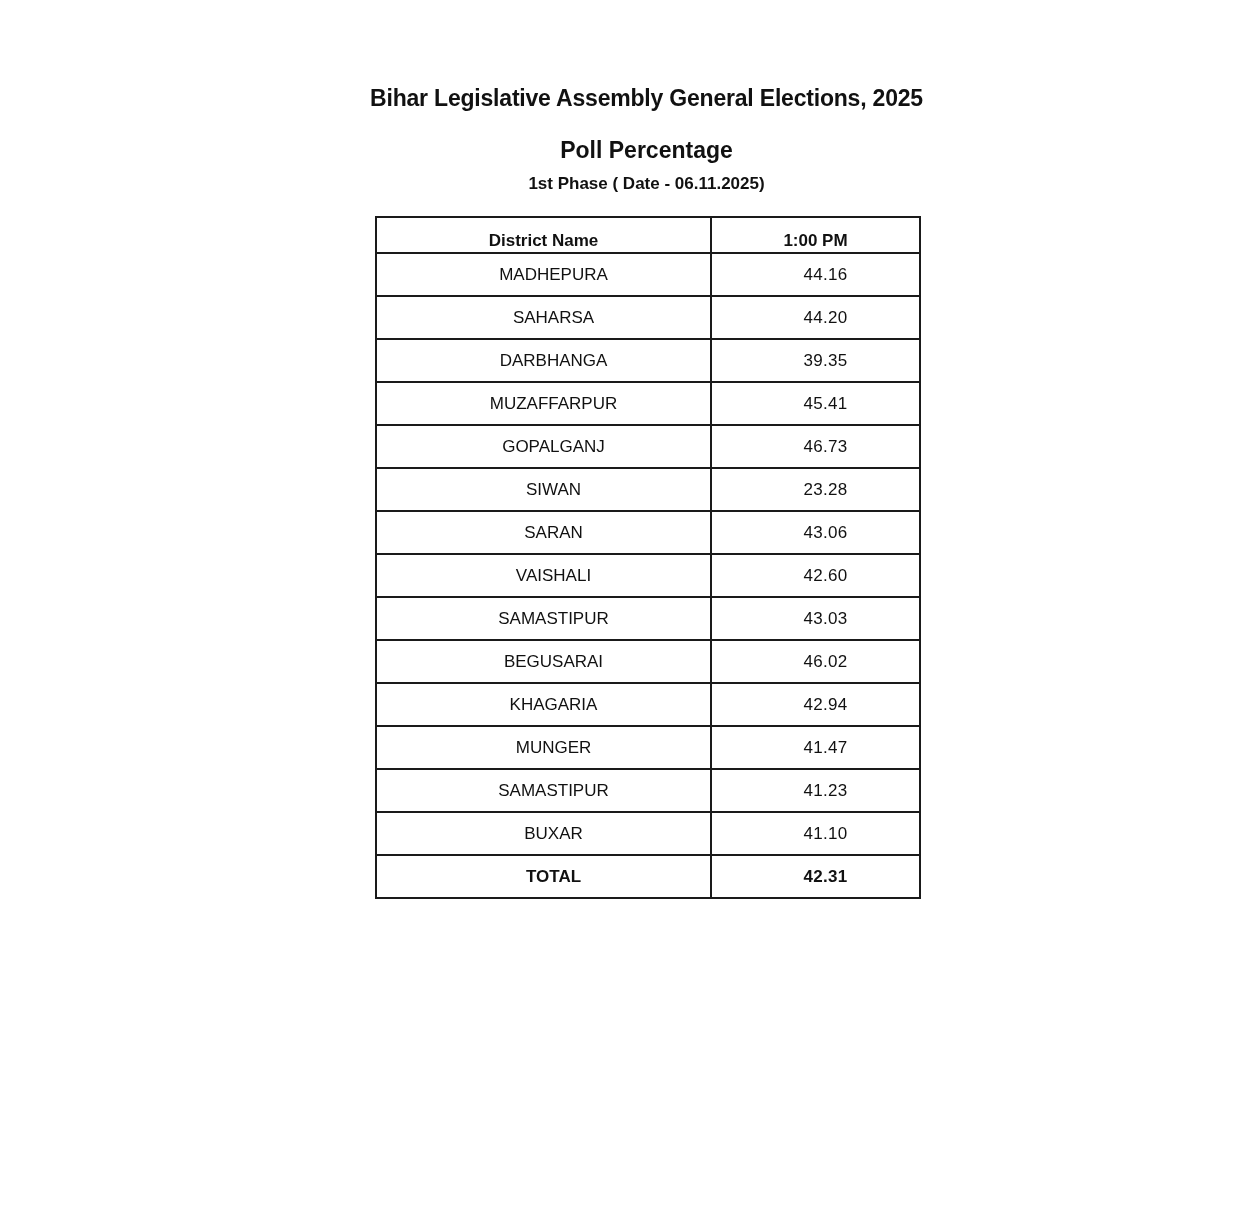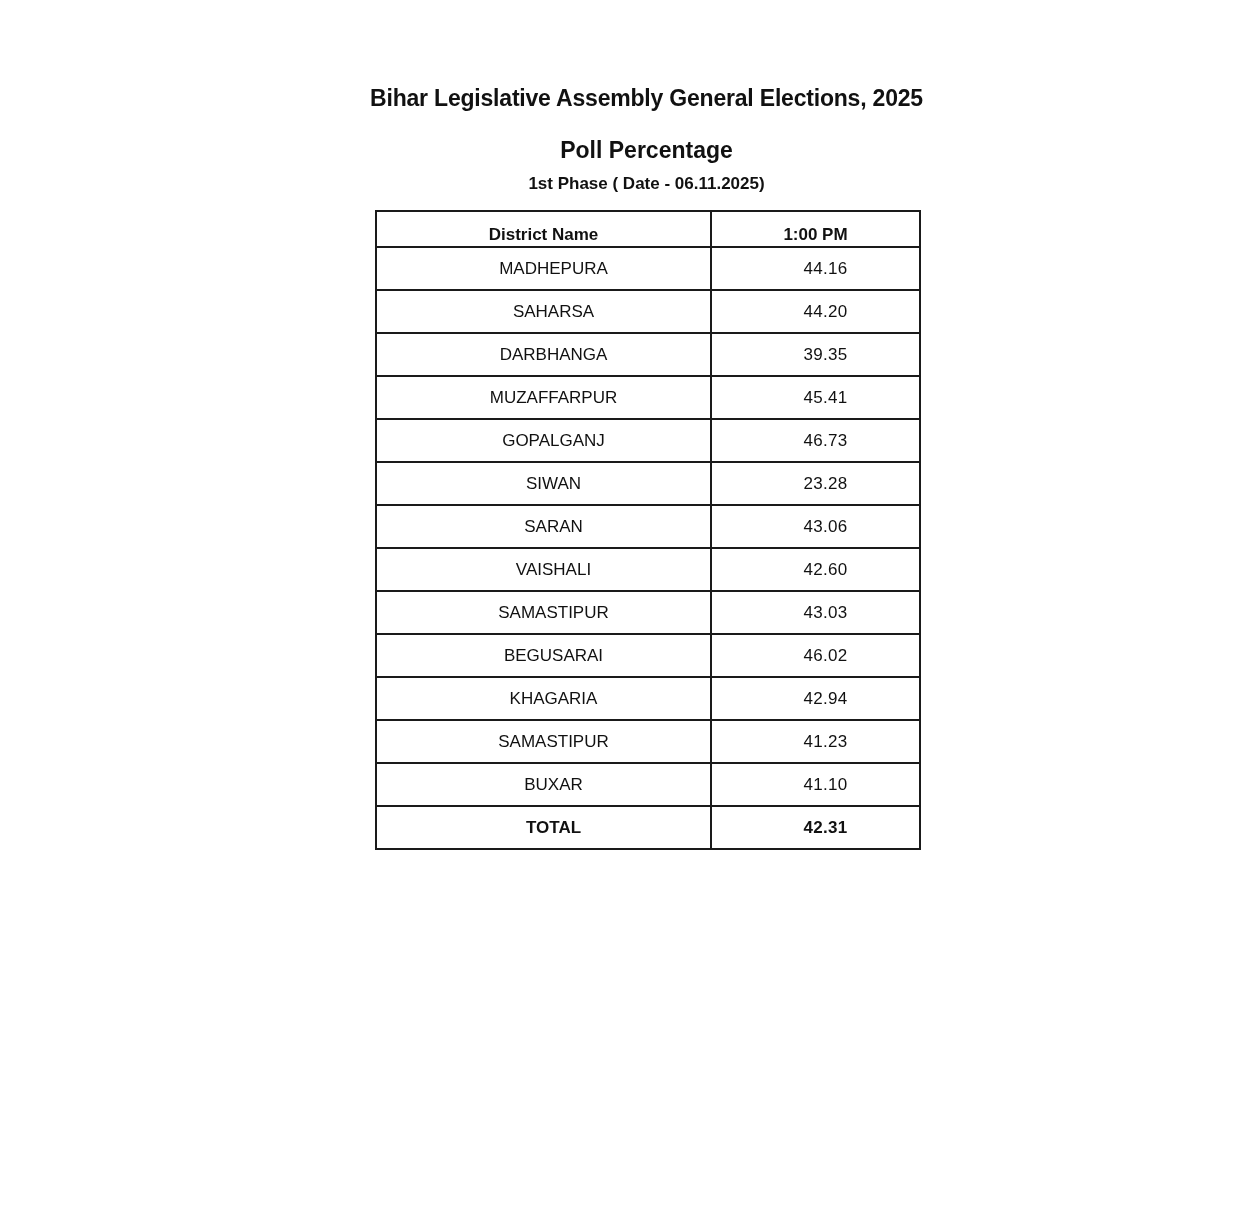--- a/index.html
+++ b/index.html
@@ -31,21 +31,21 @@
       top: 137px;
       font-size: 23px;
     }
     .title-phase {
       top: 174px;
       font-size: 17px;
     }
     table.poll {
       position: absolute;
       left: 375px;
-      top: 210px;
+      top: 216px;
       width: 544px;
       border-collapse: collapse;
       table-layout: fixed;
     }
     table.poll col.c1 { width: 335px; }
     table.poll col.c2 { width: 209px; }
     table.poll th, table.poll td {
       border: 2px solid #1a1a1a;
       text-align: center;
       padding: 0;
@@ -127,20 +127,24 @@
       </tr>
     <tr>
         <td>BEGUSARAI</td>
         <td class="num">46.02</td>
       </tr>
     <tr>
         <td>KHAGARIA</td>
         <td class="num">42.94</td>
       </tr>
     <tr>
+        <td>MUNGER</td>
+        <td class="num">41.47</td>
+      </tr>
+    <tr>
         <td>SAMASTIPUR</td>
         <td class="num">41.23</td>
       </tr>
     <tr>
         <td>BUXAR</td>
         <td class="num">41.10</td>
       </tr>
     <tr class="total">
         <td>TOTAL</td>
         <td class="num">42.31</td>

